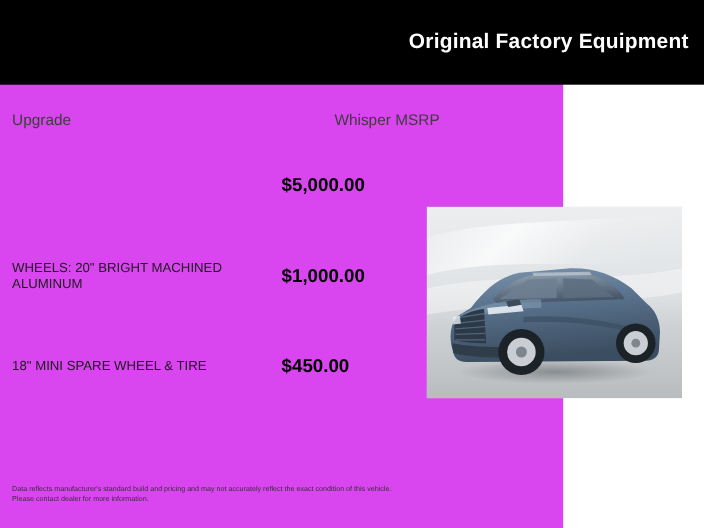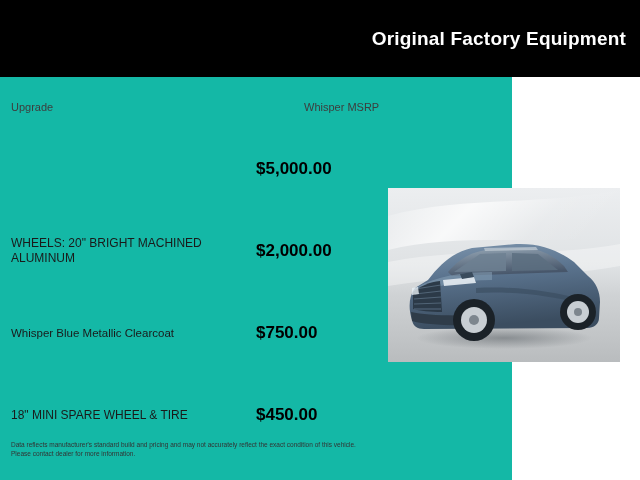--- a/index.html
+++ b/index.html
@@ -10,21 +10,21 @@
     width: 640px;
     height: 480px;
     background: #ffffff;
     font-family: "Liberation Sans", sans-serif;
     overflow: hidden;
   }
   .page {
     position: relative;
     width: 512px;
     height: 480px;
-    background: #14b8a6;
+    background: #d946ef;
     box-sizing: border-box;
   }
 
   
   .header {
     position: absolute;
     left: 0;
     top: 0;
     width: 640px;
     height: 77px;
@@ -38,21 +38,21 @@
     font-size: 19px;
     font-weight: bold;
     letter-spacing: 0.2px;
     padding-right: 14px;
     white-space: nowrap;
   }
 
   
   .col-head {
     position: absolute;
-    font-size: 11px;
+    font-size: 14px;
     color: #3d3d3d;
     font-weight: normal;
   }
   .col-head.upgrade {
     left: 11px;
     top: 101px;
   }
   .col-head.msrp {
     left: 304px;
     top: 101px;
@@ -138,27 +138,23 @@
   <div class="col-head msrp">Whisper MSRP</div>
 
   <div class="rows">
 
     <div class="row row-0">
       <div class="price">$5,000.00</div>
     </div>
 
     <div class="row row-1">
       <div class="label">WHEELS: 20" BRIGHT MACHINED ALUMINUM</div>
-      <div class="price">$2,000.00</div>
+      <div class="price">$1,000.00</div>
     </div>
 
-    <div class="row row-2">
-      <div class="label">Whisper Blue Metallic Clearcoat</div>
-      <div class="price">$750.00</div>
-    </div>
 
     <div class="row row-3">
       <div class="label">18" MINI SPARE WHEEL &amp; TIRE</div>
       <div class="price">$450.00</div>
     </div>
 
   </div>
 
   <div class="vehicle-photo">
     <svg width="232" height="174" viewBox="0 0 232 174" xmlns="http://www.w3.org/2000/svg">

